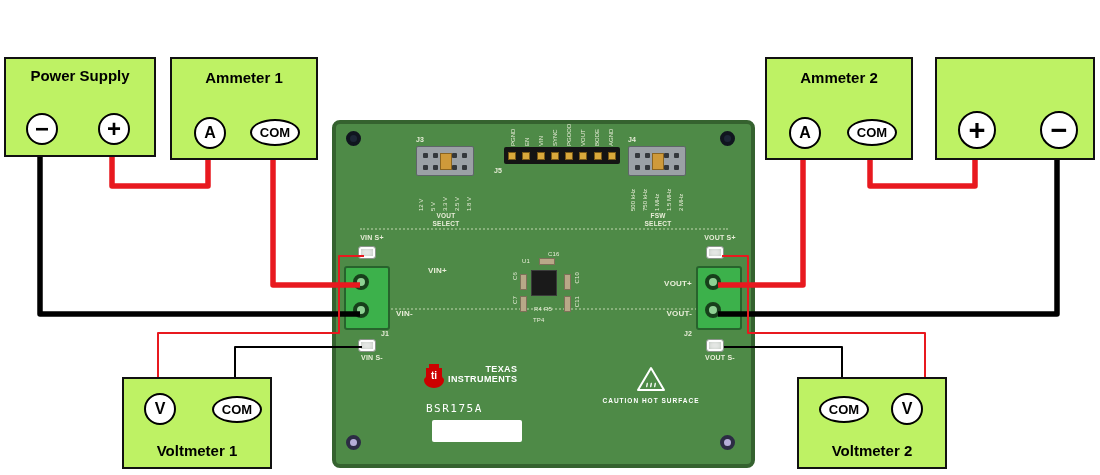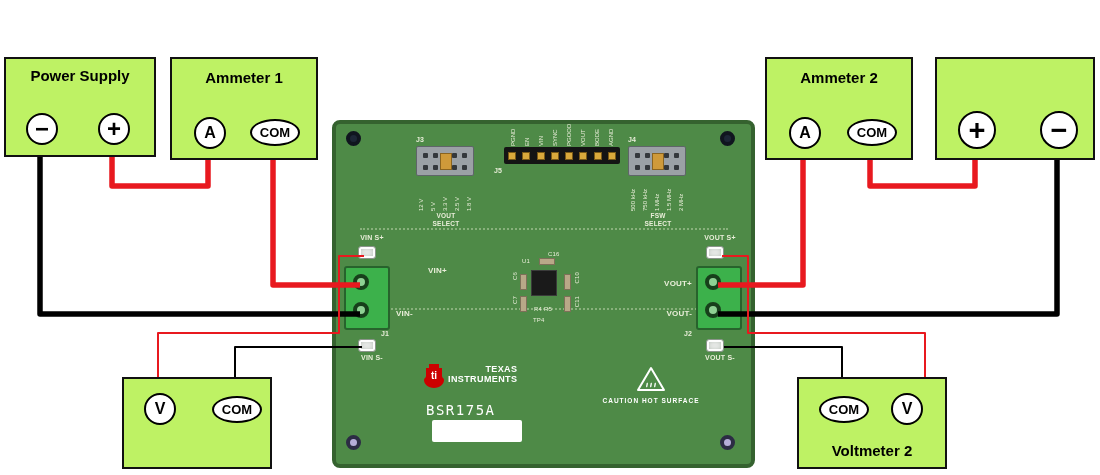--- a/index.html
+++ b/index.html
@@ -49,21 +49,21 @@
          box-shadow:inset 0 0 0 2px #fdfdfd, inset 0 0 6px #9aa59a; }
   .tblock { position:absolute; width:46px; height:64px; background:var(--terminal_green,#3cb14b); border:2px solid #27632c; border-radius:3px; }
   .screw { position:absolute; width:16px; height:16px; background:#8ed193; border:4px solid #17401b; border-radius:50%; }
 
   .ic { position:absolute; width:26px; height:26px; background:#1a1a1a; border:1px solid #3a3a3a; }
   .cap { position:absolute; background:#b9a888; border:1px solid #7d7058; }
   .dots { position:absolute; border-top:2px dotted rgba(225,235,205,.4); height:0; }
 
   .ti { position:absolute; display:flex; align-items:flex-start; gap:4px; }
   .ti .word { color:#fff; font-weight:bold; font-size:9px; line-height:1.15; letter-spacing:.4px;text-align:right; }
-  .mono { font-family:"DejaVu Sans Mono", monospace; color:#fff; font-size:14px; letter-spacing:1.5px; }
+  .mono { font-family:"DejaVu Sans Mono", monospace; color:#fff; font-size:11px; letter-spacing:1.5px; }
   .caution { position:absolute; display:flex; flex-direction:column; align-items:center; gap:5px; }
   .caution .txt { color:#fff; font-size:6.5px; font-weight:bold; letter-spacing:1px; }
   .blank-label { position:absolute; width:90px; height:22px; background:#fff; border-radius:2px; }
 
   
   .wires { position:absolute; left:0; top:0; z-index:2; pointer-events:none; }
   .w { fill:none; stroke-linejoin:round; }
   .wred { stroke:var(--wire_red,#e8191f); }
   .wblack { stroke:var(--wire_black,#000); }
   .thick { stroke-width:5.5; }
@@ -248,20 +248,21 @@
   </div>
 
   <div class="instr" style="left:935px;top:57px;width:160px;height:103px;">
     <div class="term c38" style="left:21px;top:52px;">+</div>
     <div class="term c38" style="left:103px;top:52px;">−</div>
   </div>
 
   <div class="instr" style="left:122px;top:377px;width:150px;height:92px;">
     <div class="term c32" style="left:20px;top:14px;">V</div>
     <div class="term com" style="left:88px;top:17px;">COM</div>
+    <div class="title" style="bottom:8px;">Voltmeter 1</div>
   </div>
 
   <div class="instr" style="left:797px;top:377px;width:150px;height:92px;">
     <div class="term com" style="left:20px;top:17px;">COM</div>
     <div class="term c32" style="left:92px;top:14px;">V</div>
     <div class="title" style="bottom:8px;">Voltmeter 2</div>
   </div>
 
 </div>
 

